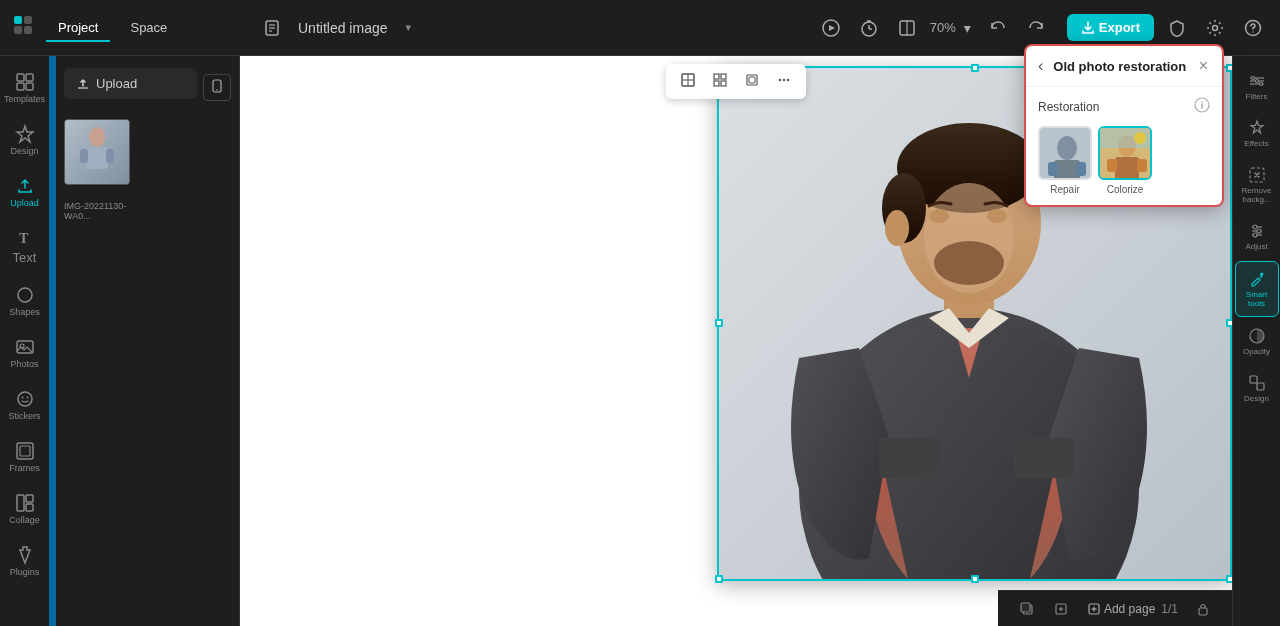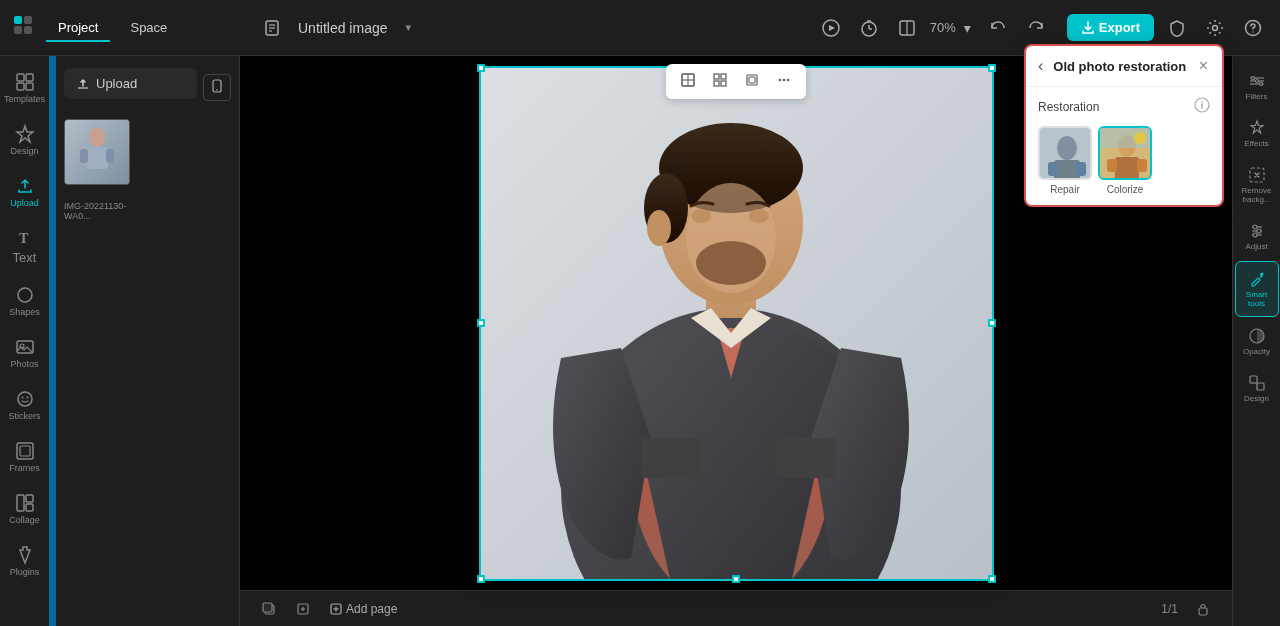--- a/index.html
+++ b/index.html
@@ -87,21 +87,21 @@
     .restoration-option-label { font-size: 10px; color: #555; }
 
     
     .repair-thumb-bg { width: 100%; height: 100%; background: linear-gradient(135deg, #c8d0d8 0%, #9aaab8 100%); position: relative; }
     .colorize-thumb-bg { width: 100%; height: 100%; background: linear-gradient(135deg, #e8c87a 0%, #d4944a 50%, #b06030 100%); position: relative; }
 
     .topbar-center-spacer { flex: 1; }
     .zoom-control { display: flex; align-items: center; gap: 4px; color: #aaa; font-size: 13px; }
     .zoom-btn { background: transparent; border: none; color: #aaa; cursor: pointer; font-size: 14px; padding: 2px 4px; }
 
-    .canvas-area-bg { background: #000000; }
+    .canvas-area-bg { background: #ffffff; align-items: flex-end; }
   </style>
 </head>
 <body>
 
 <div class="topbar">
   <div class="topbar-left">
     <div style="color:#aaa; font-size:18px; margin-right:4px;">
       <svg width="22" height="22" viewBox="0 0 22 22" fill="none">
         <rect x="2" y="2" width="8" height="8" rx="2" fill="#00c4cc"></rect>
         <rect x="12" y="2" width="8" height="8" rx="2" fill="#555"></rect>

